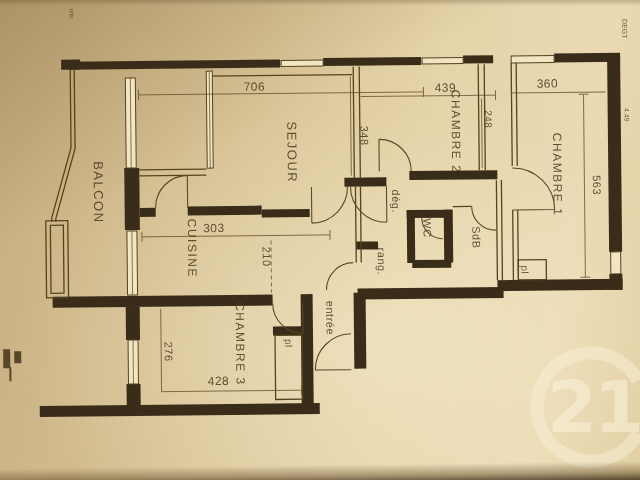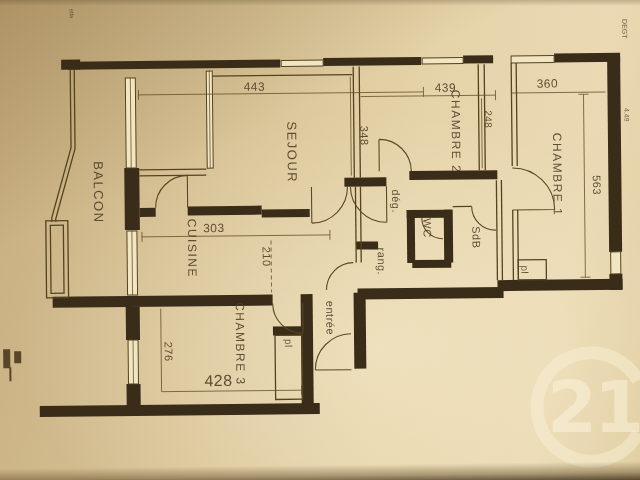--- a/index.html
+++ b/index.html
@@ -147,30 +147,30 @@
     <div class="lbl rot room" style="left:457px;top:133px;font-size:12px">CHAMBRE 2</div>
     <div class="lbl rot room" style="left:239px;top:343px;font-size:12px">CHAMBRE 3</div>
     <div class="lbl rot small" style="left:396px;top:202px;font-size:11px">dég.</div>
     <div class="lbl rot small" style="left:427px;top:229px;font-size:11px">WC</div>
     <div class="lbl rot small" style="left:476px;top:239px;font-size:11px">SdB</div>
     <div class="lbl rot small" style="left:381px;top:262px;font-size:11px">rang.</div>
     <div class="lbl rot small" style="left:329px;top:318px;font-size:11px">entrée</div>
     <div class="lbl rot small" style="left:524px;top:272px;font-size:10px">pl</div>
     <div class="lbl rot small" style="left:287px;top:343px;font-size:10px">pl</div>
 
-    <div class="lbl small" style="left:256px;top:86px;font-size:12px">443</div>
+    <div class="lbl small" style="left:256px;top:86px;font-size:12px">706</div>
     <div class="lbl small" style="left:447px;top:89px;font-size:12px">439</div>
     <div class="lbl small" style="left:549px;top:86px;font-size:12px">360</div>
     <div class="lbl rot small" style="left:365px;top:136px;font-size:11px">348</div>
     <div class="lbl rot small" style="left:489px;top:121px;font-size:10px">248</div>
     <div class="lbl rot small" style="left:597px;top:188px;font-size:11px">563</div>
     <div class="lbl small" style="left:214px;top:227px;font-size:12px">303</div>
     <div class="lbl rot small" style="left:266px;top:256px;font-size:11px">210</div>
     <div class="lbl rot small" style="left:167px;top:350px;font-size:11px">276</div>
-    <div class="lbl small" style="left:217px;top:380px;font-size:16px">428</div>
+    <div class="lbl small" style="left:217px;top:380px;font-size:12px">428</div>
 
     <div class="lbl rot note" style="left:74px;top:11px;font-size:6px">etla</div>
     <div class="lbl rot note" style="left:627px;top:32px;font-size:7px">DEGT</div>
     <div class="lbl rot note" style="left:628px;top:118px;font-size:7px">4.49</div>
   </div>
 
   <div class="wm-layer">
     <svg width="640" height="480" viewBox="0 0 640 480">
       <circle cx="591" cy="407" r="54" fill="none" stroke="rgba(248,240,214,0.5)" stroke-width="13" stroke-dasharray="284 55" transform="rotate(29 591 407)"></circle>
       <text x="594" y="432" text-anchor="middle" font-family="DejaVu Sans, sans-serif" font-weight="bold" font-size="72" letter-spacing="-3" fill="rgba(250,243,219,0.55)">21</text>

